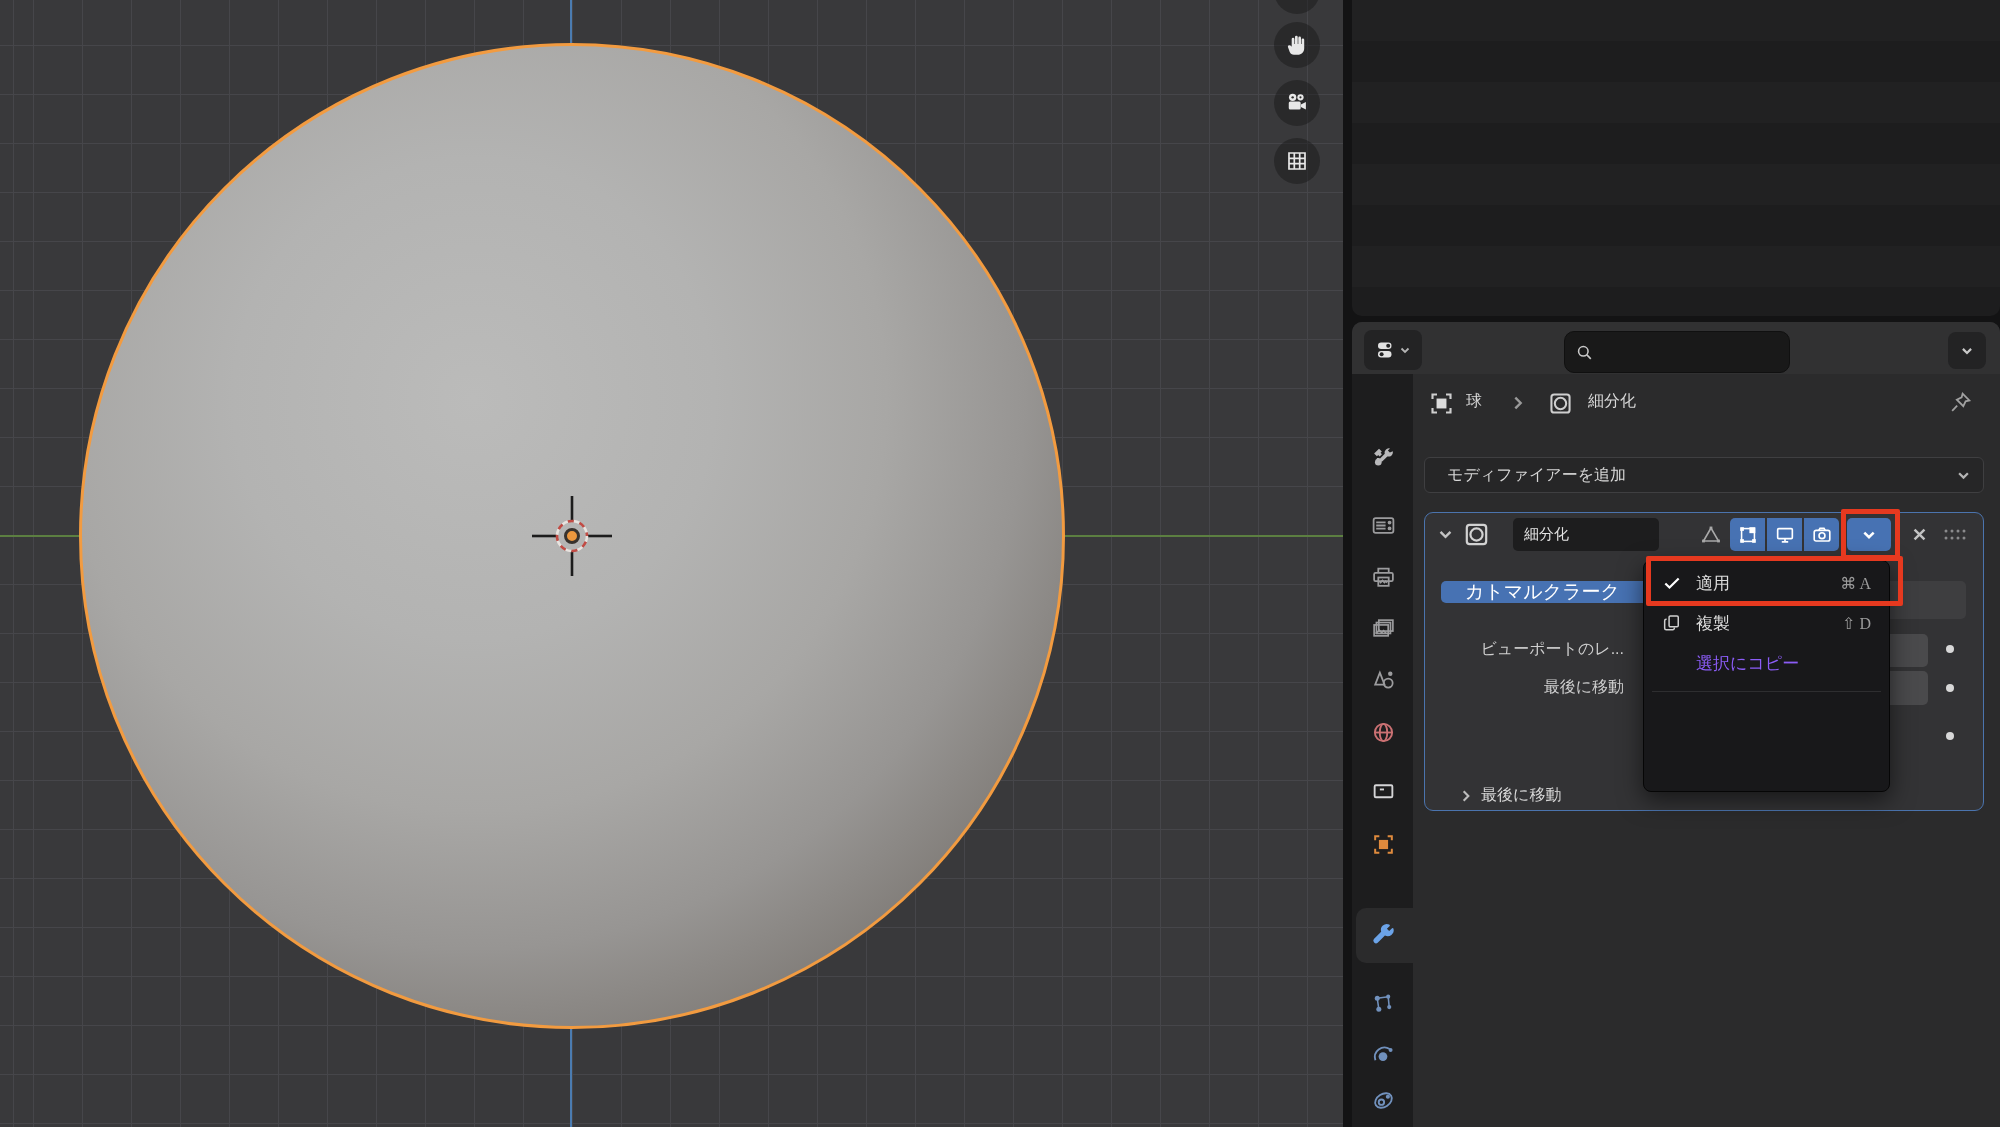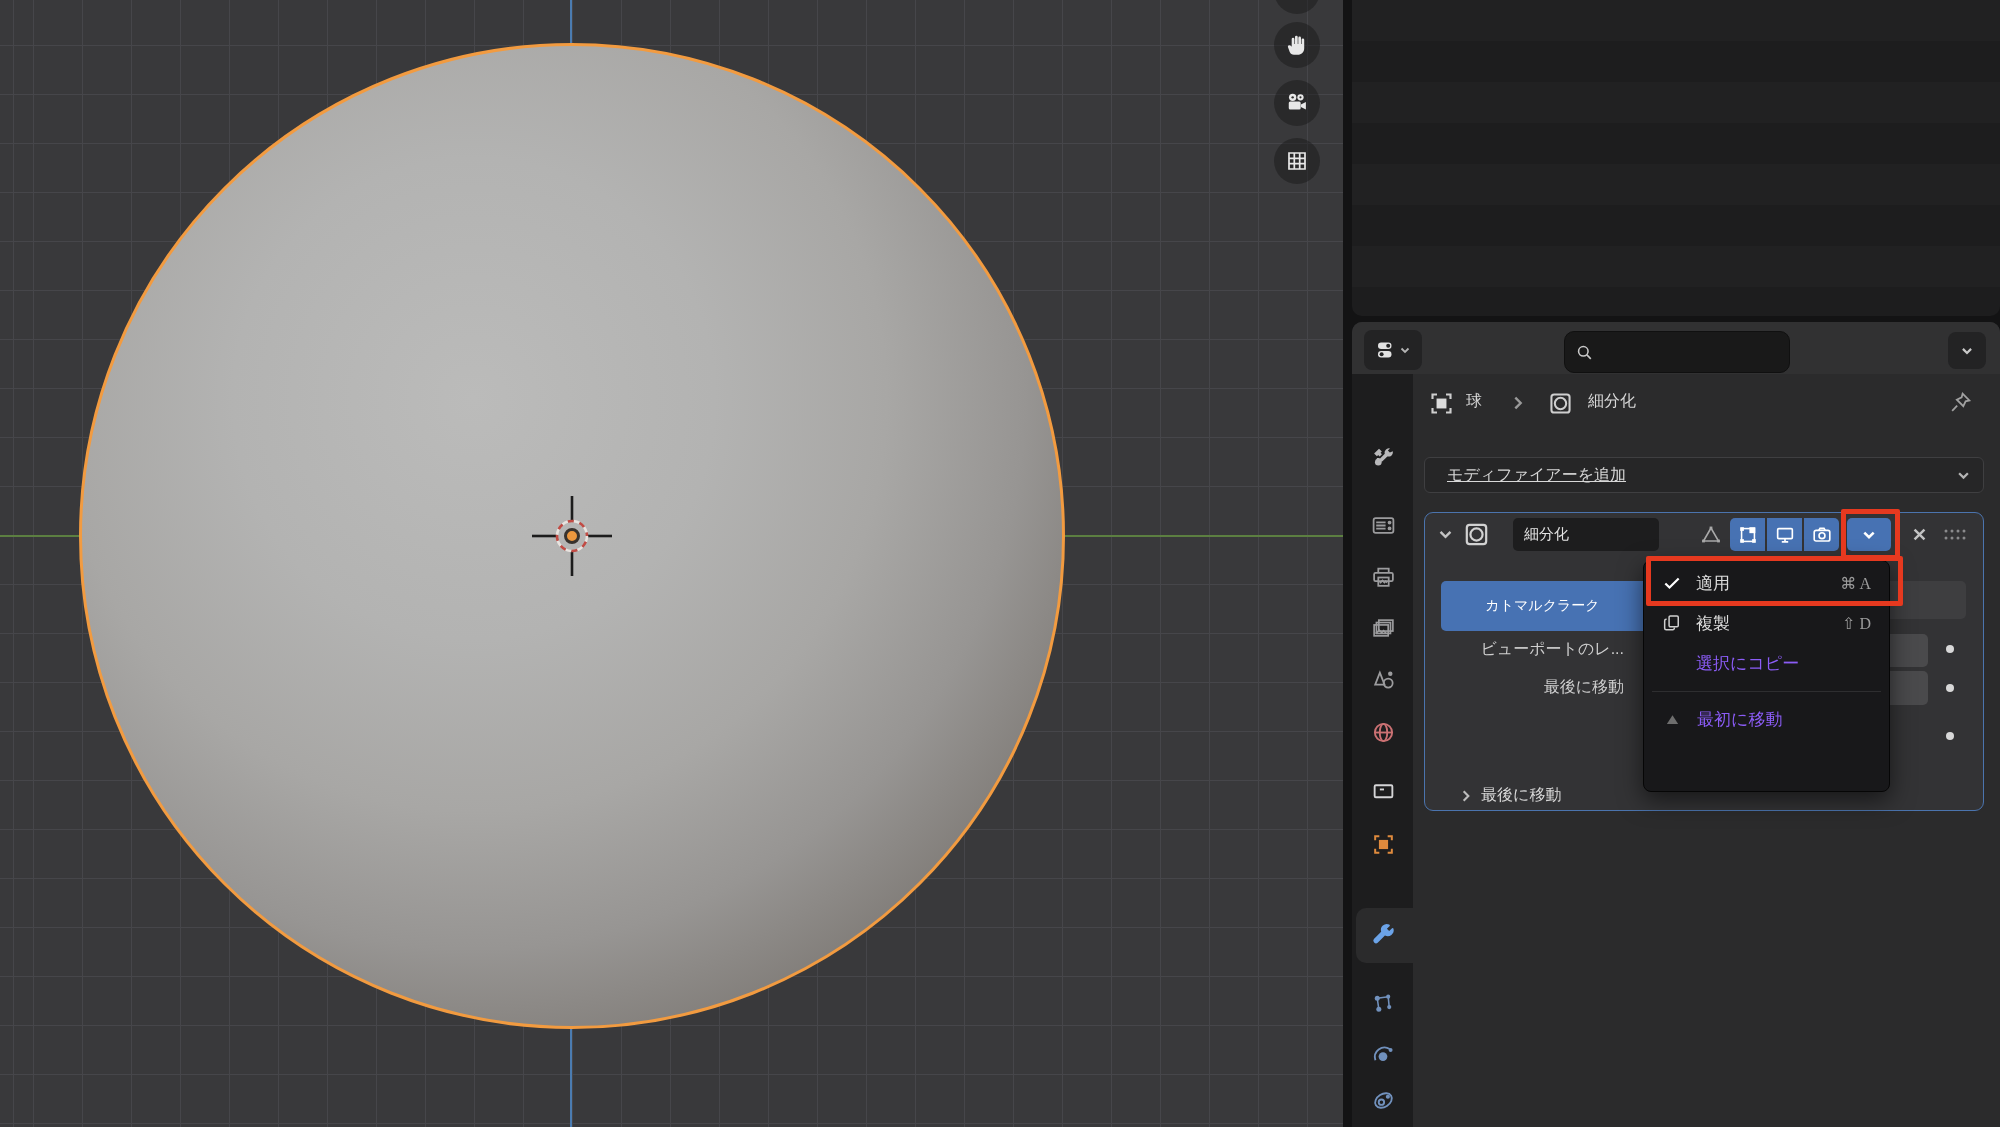--- a/index.html
+++ b/index.html
@@ -31,21 +31,21 @@
   #searchbox{left:212px;top:9px;width:224px;height:40px;background:#191919;border:1px solid #101010;
     border-radius:10px;display:flex;align-items:center;color:#888;}
   #tabstrip{left:0;top:52px;width:61px;height:753px;background:#1d1d1e;}
   .tab{left:8px;width:46px;height:44px;display:flex;align-items:center;justify-content:center;}
   #active-tab-bg{left:4px;top:534px;width:57px;height:55px;background:#2b2b2c;border-radius:10px 0 0 10px;}
 
   .jp{color:#d8d8d8;font-size:16px;}
   .rowlabel{color:#cfcfcf;font-size:16px;text-align:right;}
 
   #addmod{left:72px;top:135px;width:560px;height:36px;background:#262627;border:1px solid #3f3f41;
-    border-radius:6px;display:flex;align-items:center;color:#d8d8d8;font-size:16px;box-sizing:border-box;text-decoration:underline;}
+    border-radius:6px;display:flex;align-items:center;color:#d8d8d8;font-size:16px;box-sizing:border-box;}
 
   #modpanel{left:72px;top:190px;width:560px;height:299px;background:#333335;border:1.5px solid #4b74ae;
     border-radius:9px;box-sizing:border-box;}
   .bluebtn{background:#4772b3;display:flex;align-items:center;justify-content:center;color:#fff;}
   #modname{left:88px;top:5px;width:146px;height:33px;background:#1d1d1e;border-radius:5px;
     display:flex;align-items:center;padding-left:11px;color:#e4e4e4;font-size:15px;box-sizing:border-box;}
   .sliver{background:#4a4a4c;border-radius:0 5px 5px 0;}
   .animdot{width:8px;height:8px;border-radius:50%;background:#d8d8d8;}
 
   #ctxmenu{left:291px;top:238px;width:245px;height:230px;background:#18181a;border:1px solid #060606;
@@ -322,21 +322,21 @@
               <circle cx="9" cy="4" r="1.5"></circle>
               <circle cx="15" cy="4" r="1.5"></circle>
               <circle cx="21" cy="4" r="1.5"></circle>
             <circle cx="3" cy="11" r="1.5"></circle>
               <circle cx="9" cy="11" r="1.5"></circle>
               <circle cx="15" cy="11" r="1.5"></circle>
               <circle cx="21" cy="11" r="1.5"></circle>
           </g>
         </svg>
 
-        <div class="abs bluebtn" style="left:16px;top:68px;width:203px;height:50px;border-radius:5px 0 0 5px;overflow:hidden;font-size:14px">
+        <div class="abs bluebtn" style="left:16px;top:68px;width:203px;height:22px;border-radius:5px 0 0 5px;overflow:hidden;font-size:19px">
           <span style="white-space:nowrap">カトマルクラーク</span>
         </div>
         <div class="abs" style="left:464px;top:68px;width:77px;height:38px;background:#3e3e40;border-radius:0 5px 5px 0"></div>
 
         <div class="abs rowlabel" style="left:0;top:126px;width:199px">ビューポートのレ...</div>
         <div class="abs sliver" style="left:464px;top:121px;width:39px;height:33px"></div>
         <div class="abs animdot" style="left:521px;top:132px"></div>
 
         <div class="abs rowlabel" style="left:0;top:164px;width:199px">最後に移動</div>
         <div class="abs sliver" style="left:464px;top:158px;width:39px;height:34px"></div>
@@ -365,26 +365,20 @@
             <rect x="8.5" y="3.5" width="11" height="13" rx="1.5"></rect>
             <path d="M5.5 7.5H5A1.8 1.8 0 0 0 3.2 9.3v9A1.8 1.8 0 0 0 5 20.1h8a1.8 1.8 0 0 0 1.8-1.8v-.8"></path>
           </svg>
           <span class="mlabel" style="margin-left:14px">複製</span>
           <span class="mshort">⇧ D</span>
         </div>
         <div class="abs mitem" style="top:82px">
           <span class="mdisabled" style="margin-left:50px">選択にコピー</span>
         </div>
         <div class="abs msep" style="top:130px"></div>
-        <div class="abs mitem" style="top:138px">
-          <svg style="margin-left:19px" width="15" height="15" viewBox="0 0 12 12">
-              <path d="M6 2.5l4.5 7h-9z" fill="#6e6e6e"></path>
-            </svg>
-          <span class="mdisabled" style="margin-left:17px">最初に移動</span>
-        </div>
       </div>
 
       <div class="abs redbox" style="left:489px;top:187px;width:59px;height:51px"></div>
       <div class="abs redbox" style="left:294px;top:234px;width:257px;height:50px"></div>
 
     </div>
   </div>
 </div>
 
 </body></html>

